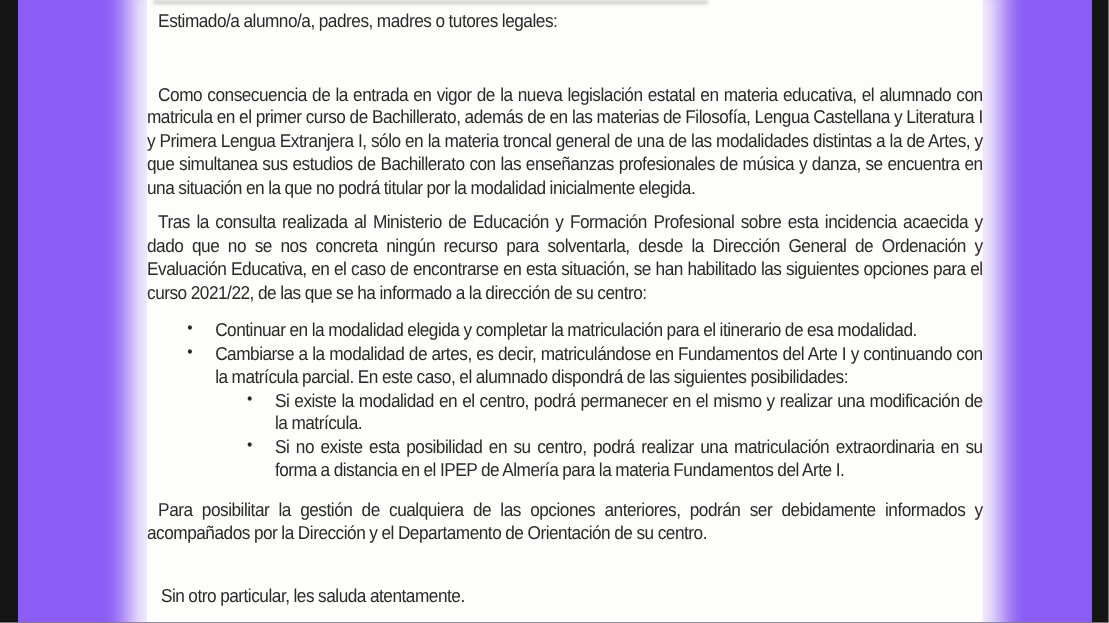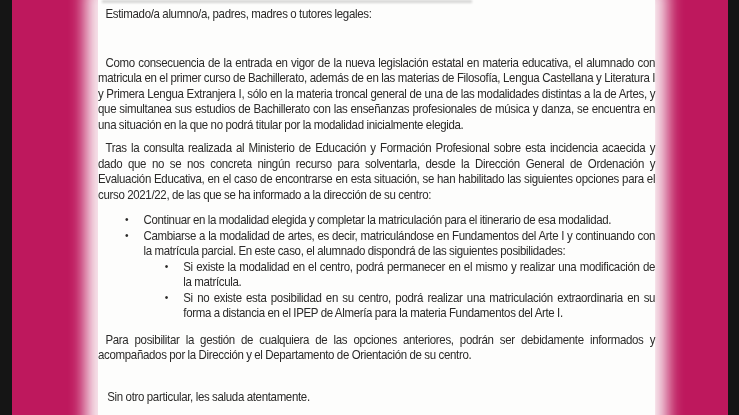--- a/index.html
+++ b/index.html
@@ -25,21 +25,21 @@
   }
   .bar-left  { left: 0;  width: 12px; }
   .bar-right { right: 0; width: 11px; }
 
   .doc {
     position: absolute;
     left: 12px;
     right: 11px;
     top: 0;
     bottom: 0;
-    background: #be185d;
+    background: #8b5cf6;
     overflow: hidden;
   }
 
   
   .top-artifact {
     position: absolute;
     top: 0;
     left: 90px;
     width: 370px;
     height: 3px;

